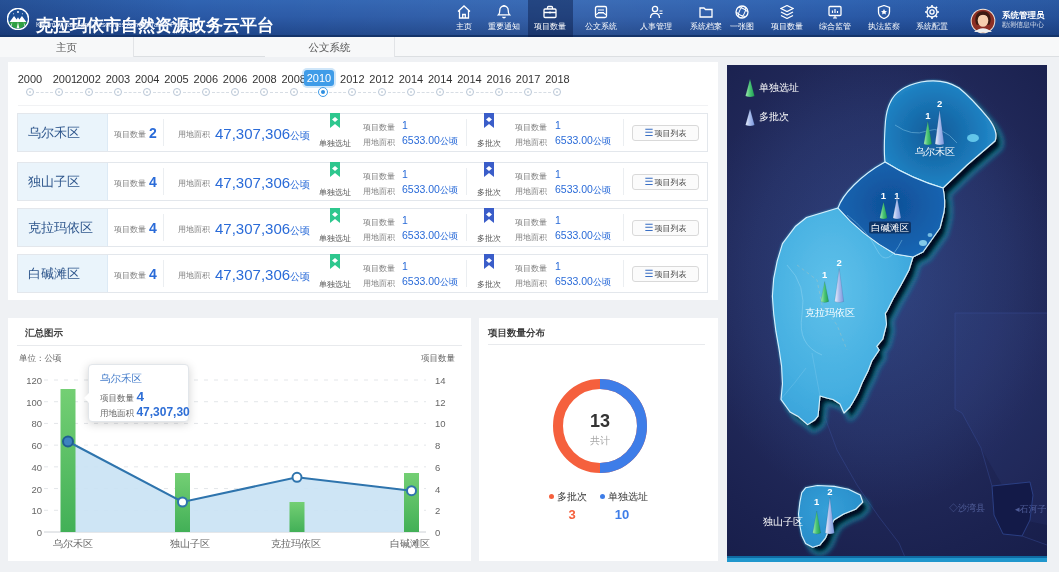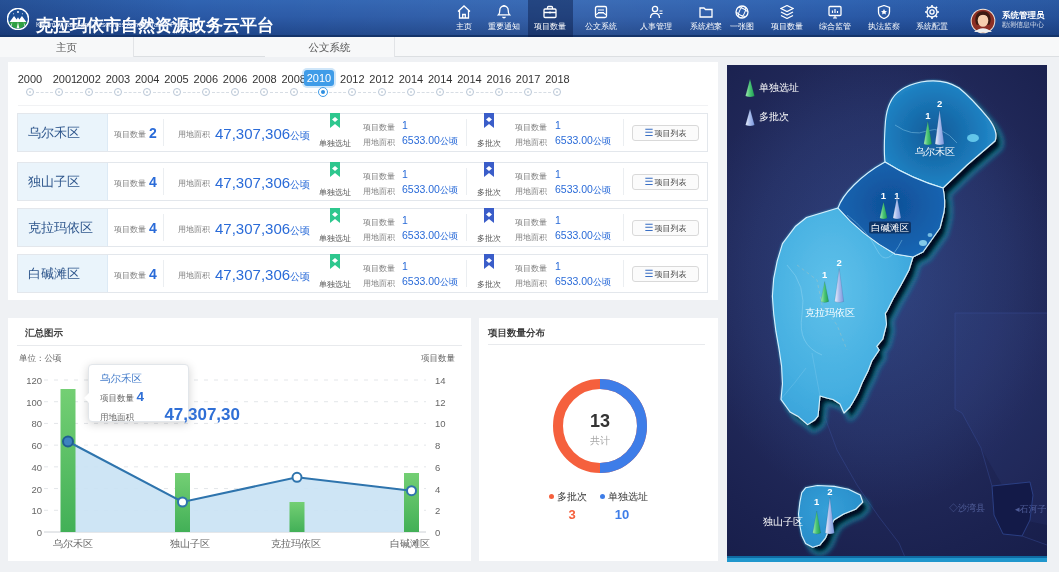--- a/index.html
+++ b/index.html
@@ -448,21 +448,21 @@
       <circle cx="289" cy="114.3" r="4.5" fill="#fff" stroke="#2e74ad" stroke-width="2"></circle>
       <circle cx="403.5" cy="127.7" r="4.5" fill="#fff" stroke="#2e74ad" stroke-width="2"></circle>
       <text x="65" y="184" font-size="10" fill="#666" text-anchor="middle">乌尔禾区</text>
       <text x="182" y="184" font-size="10" fill="#666" text-anchor="middle">独山子区</text>
       <text x="288" y="184" font-size="10" fill="#666" text-anchor="middle">克拉玛依区</text>
       <text x="402" y="184" font-size="10" fill="#666" text-anchor="middle">白碱滩区</text>
     </svg>
   <div class="tooltip" style="left:80px;top:46px;width:101px;height:58px;">
     <div class="abs" style="left:11px;top:7px;font-size:10.5px;color:#487fcb;">乌尔禾区</div>
     <div class="abs" style="left:11px;top:24px;font-size:8.5px;color:#666;white-space:nowrap;">项目数量 <b style="font-size:13.5px;color:#2f6fd6;">4</b></div>
-    <div class="abs" style="left:11px;top:40px;font-size:8.5px;color:#666;white-space:nowrap;">用地面积 <b style="font-size:17px;color:#2f6fd6;margin-left:28px;">47,307,30</b></div>
+    <div class="abs" style="left:11px;top:40px;font-size:8.5px;color:#666;white-space:nowrap;">用地面积 <b style="font-size:12px;color:#2f6fd6;">47,307,30</b></div>
     <div class="abs" style="left:-5px;top:28px;width:0;height:0;border-top:5px solid transparent;border-bottom:5px solid transparent;border-right:5px solid #fff;"></div>
   </div>
 </div>
 
 <div class="panel" style="left:479px;top:318px;width:239px;height:243px;">
   <div class="ptitle" style="left:9px;top:9px;">项目数量分布</div>
   <div class="phr" style="left:9px;top:26px;width:217px;"></div>
   <svg class="abs" style="left:69px;top:56px;" width="104" height="104" viewBox="0 0 104 104">
     <g transform="translate(52,52)">
       <circle r="42" fill="none" stroke="#f5603d" stroke-width="10"></circle>

